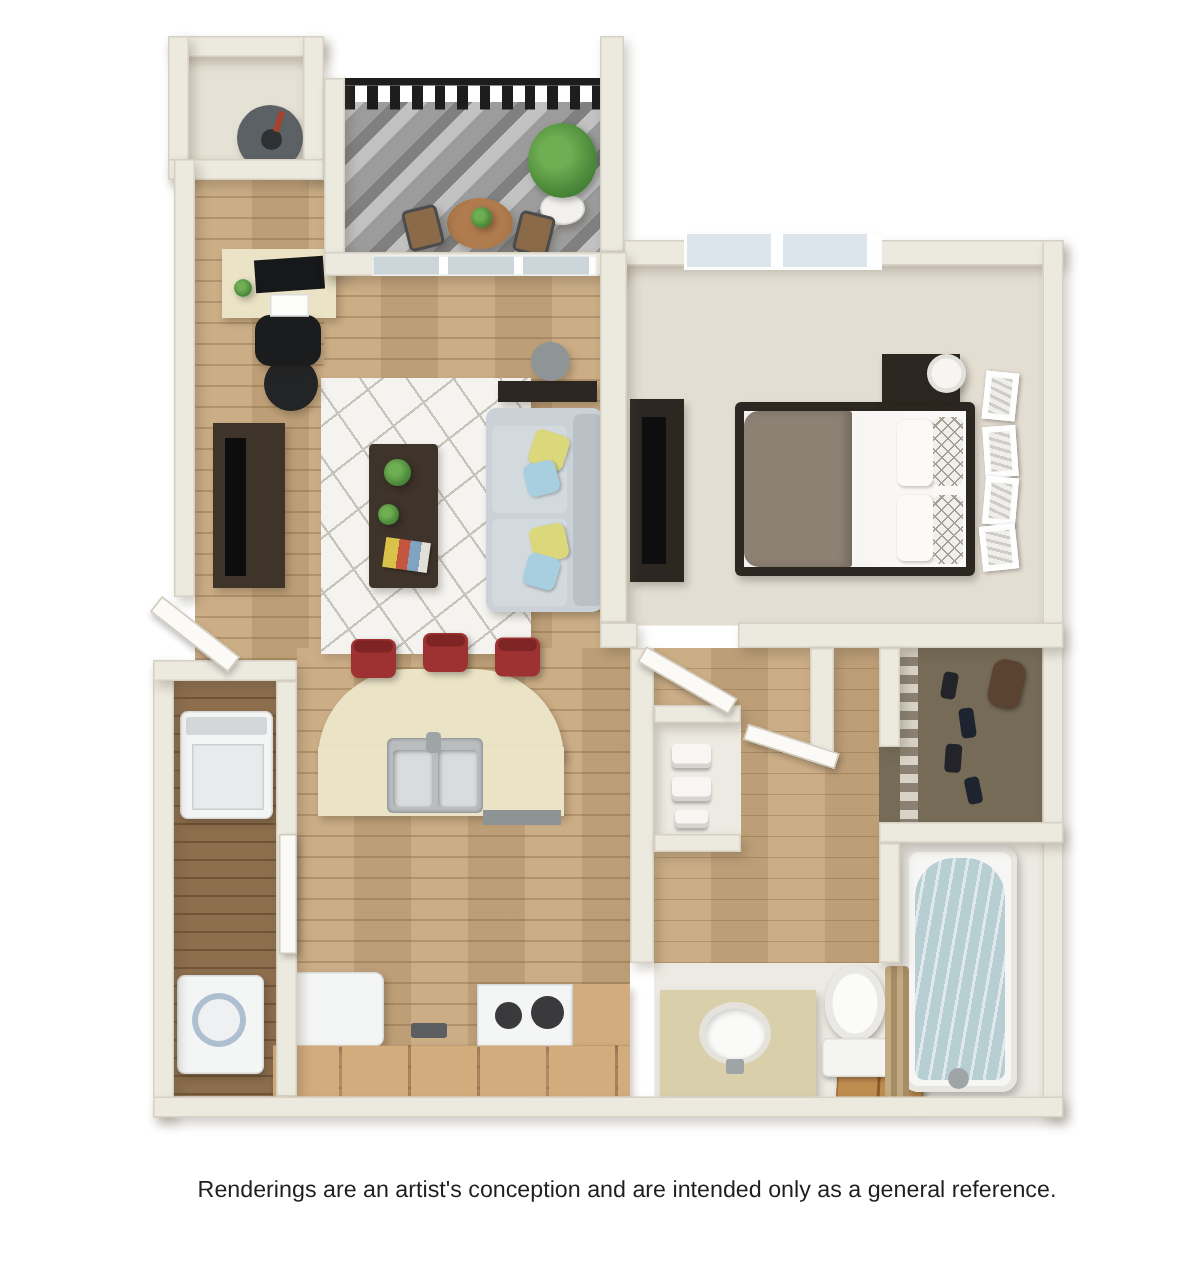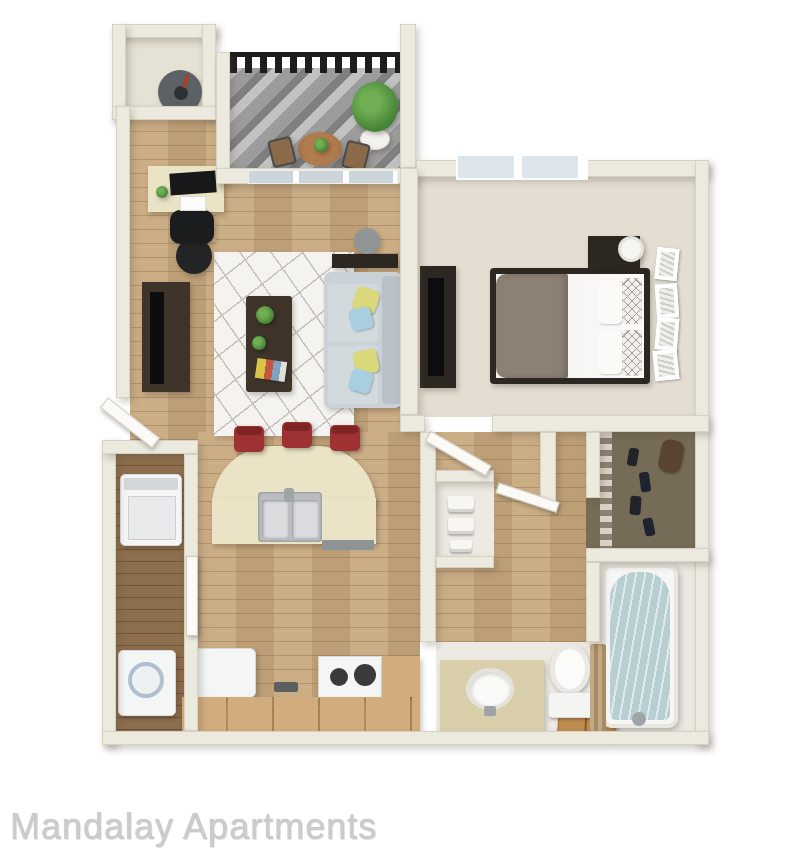--- a/index.html
+++ b/index.html
@@ -233,16 +233,16 @@
   <div class="w" style="left:102px;top:440px;width:96px;height:14px;"></div>
   <div class="w" style="left:184px;top:454px;width:14px;height:277px;"></div>
   <div class="w" style="left:102px;top:731px;width:607px;height:14px;"></div>
 
   <div class="door" style="left:104px;top:396px;width:64px;height:11px;transform:rotate(38deg);transform-origin:left center;"></div>
   <div class="door" style="left:428px;top:430px;width:68px;height:10px;transform:rotate(30deg);transform-origin:left center;"></div>
   <div class="door" style="left:494px;top:502px;width:62px;height:9px;transform:rotate(18deg);transform-origin:right center;"></div>
   <div class="door" style="left:186px;top:556px;width:10px;height:78px;"></div>
 
   <div class="footer">
+    <p class="l1">Renderings are an artist's conception and are intended only as a general reference.</p>
   </div>
-  <div class="watermark">Mandalay Apartments</div>
 
 </div>
 
 </body></html>

